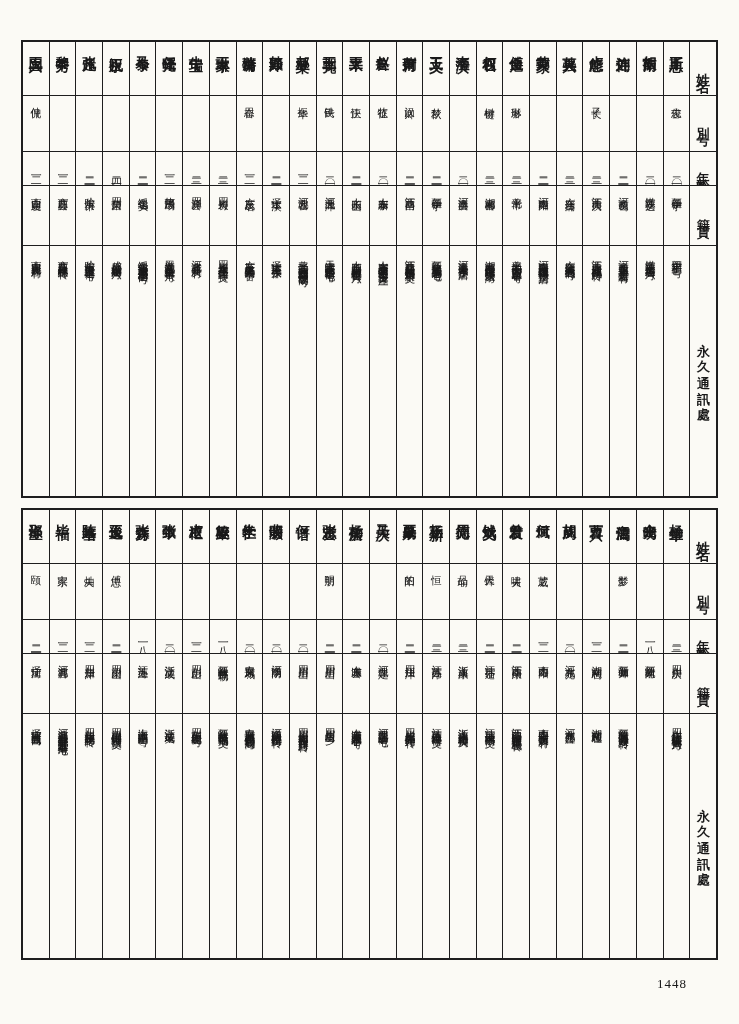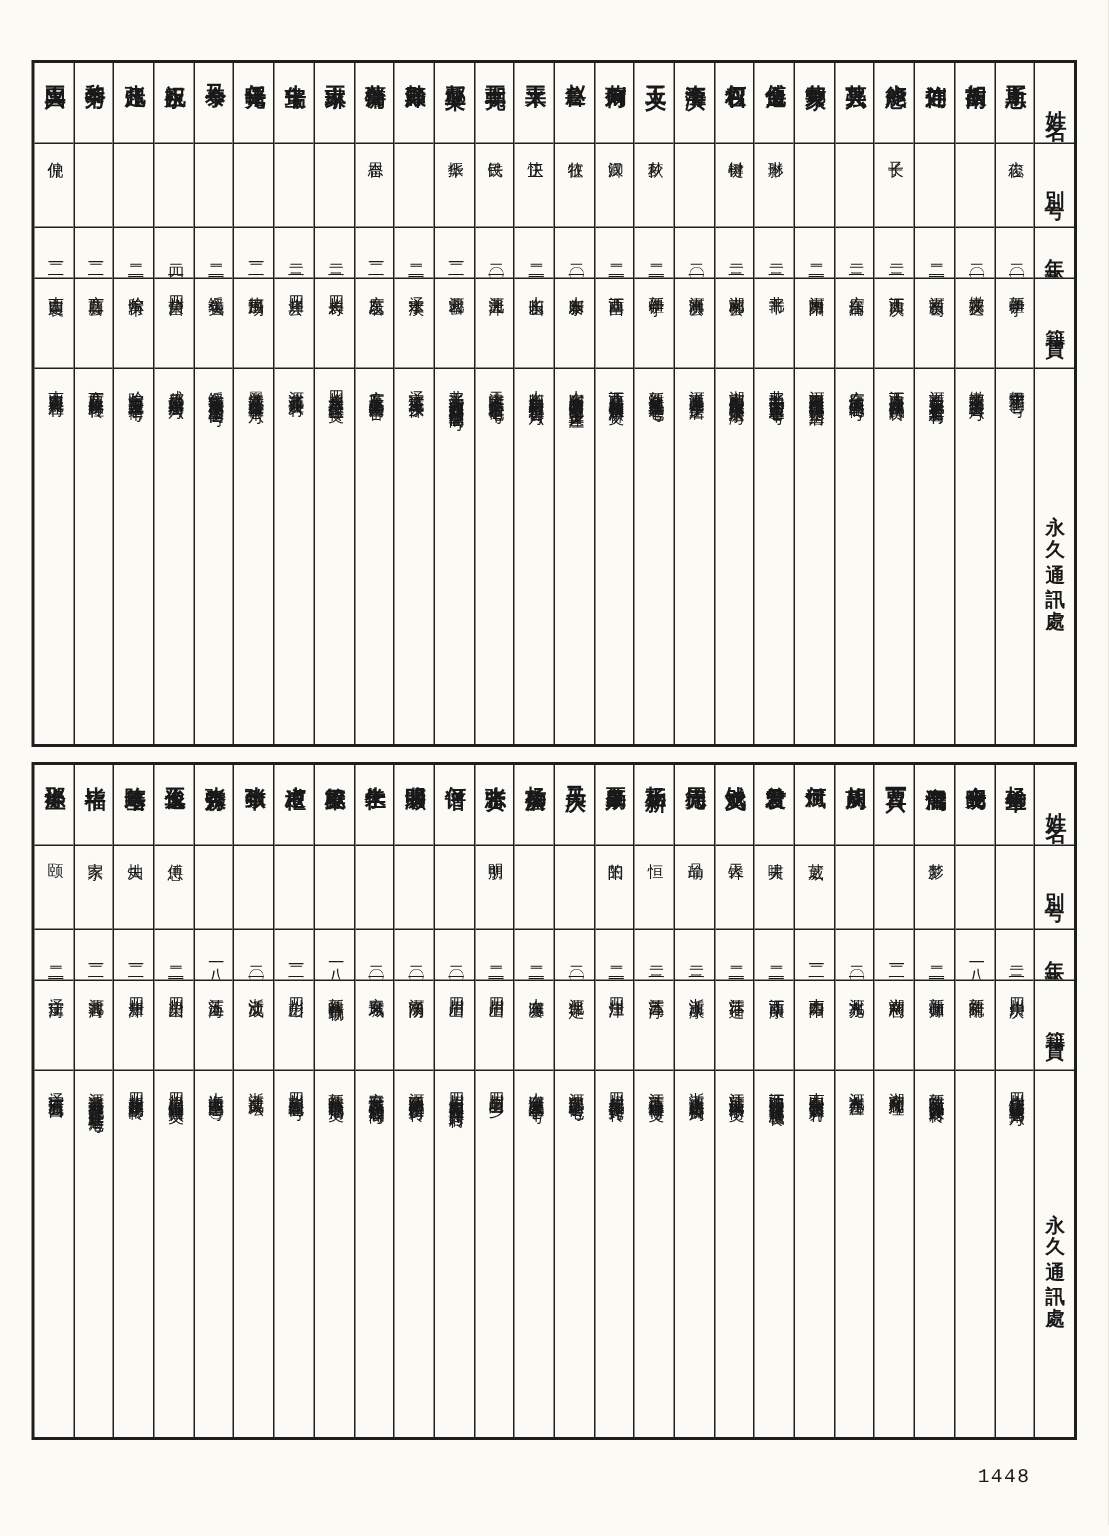--- a/index.html
+++ b/index.html
@@ -67,21 +67,21 @@
     letter-spacing: 7px;
   }
   .header-col .cell.name { font-size: 14px; }
   .header-col .cell.address { letter-spacing: 16px; }
   .page-number {
     position: absolute;
     right: 52px;
     bottom: 32px;
     font-size: 13px;
     letter-spacing: 1px;
-    font-family: Liberation Mono, monospace;
+    font-family: Liberation Serif, serif;
   }
 </style>
 </head>
 <body>
 
 <div class="page">
   <div class="sheet">
     <div class="dir-table top" id="top-table">
         <div class="col">
     <div class="cell name">王兴国</div>

